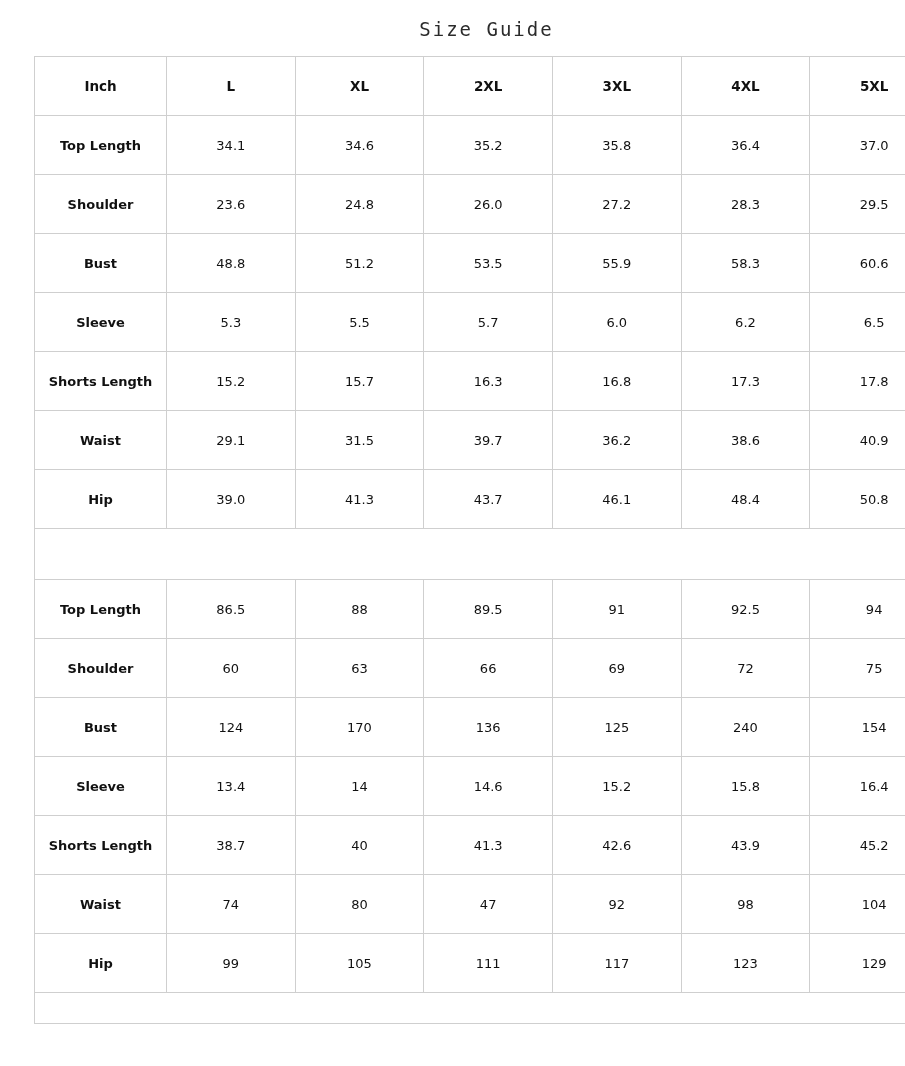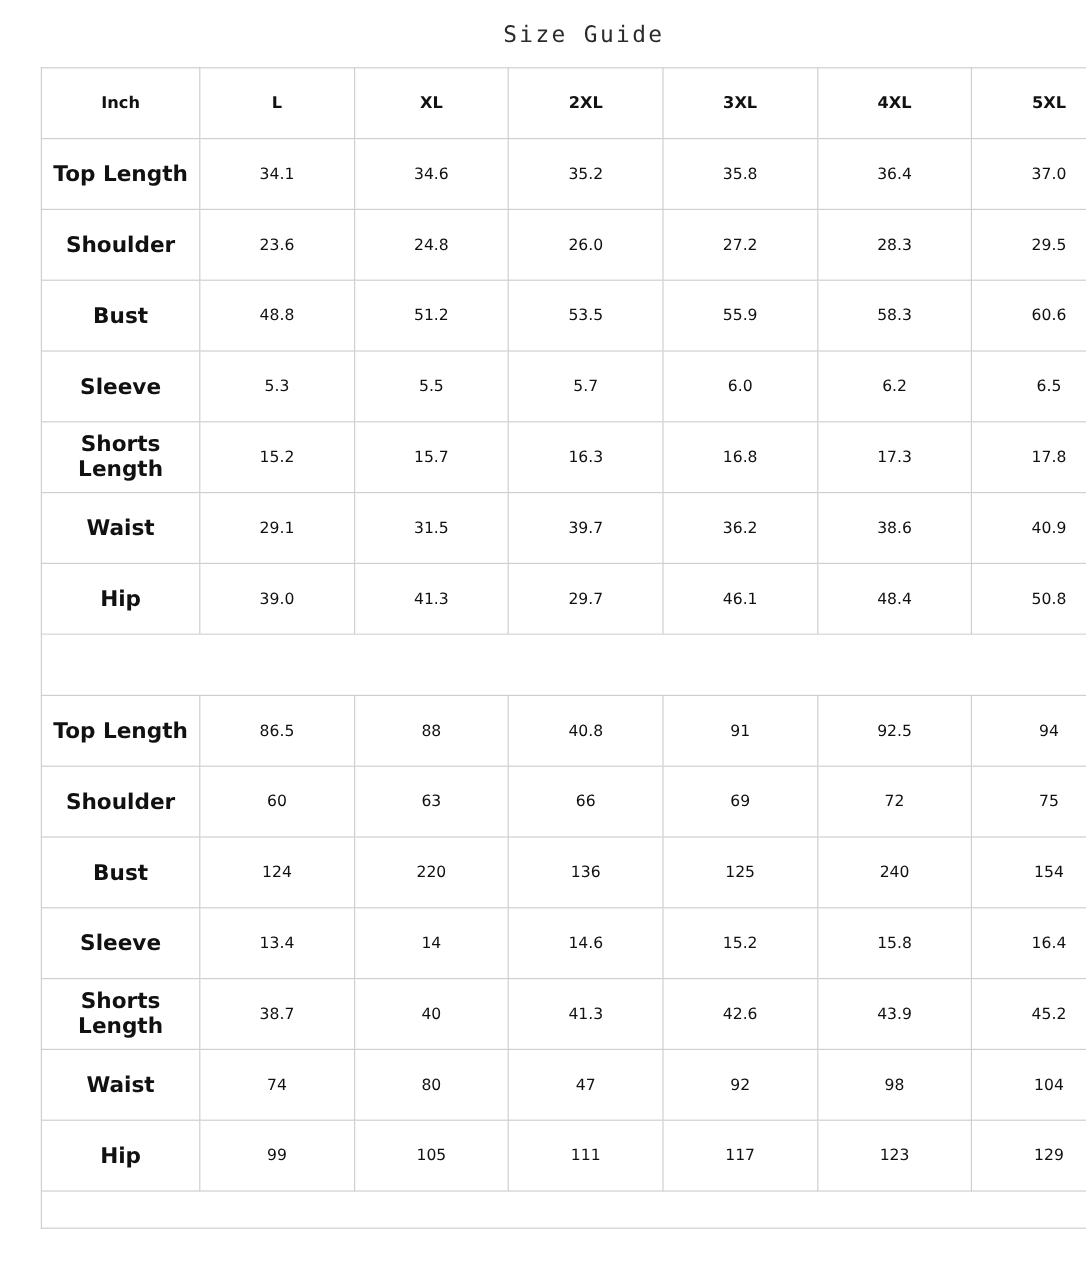--- a/index.html
+++ b/index.html
@@ -40,21 +40,21 @@
   table.size-table td {
     border: 1px solid #cfcfcf;
     height: 56px;
     text-align: center;
     vertical-align: middle;
     font-size: 13px;
     color: #111111;
   }
   table.size-table td.rowhead {
     font-weight: bold;
-    font-size: 18px;
+    font-size: 13px;
     width: 129px;
   }
   table.size-table tr.header-row td {
     font-weight: bold;
     font-size: 13.5px;
   }
   table.size-table td.datacell {
     font-weight: normal;
   }
   .spacer {
@@ -147,54 +147,54 @@
         <td class="datacell">31.5</td>
         <td class="datacell">39.7</td>
         <td class="datacell">36.2</td>
         <td class="datacell">38.6</td>
         <td class="datacell">40.9</td>
       </tr>
       <tr>
         <td class="rowhead">Hip</td>
         <td class="datacell">39.0</td>
         <td class="datacell">41.3</td>
-        <td class="datacell">29.7</td>
+        <td class="datacell">43.7</td>
         <td class="datacell">46.1</td>
         <td class="datacell">48.4</td>
         <td class="datacell">50.8</td>
       </tr>
     </tbody>
   </table>
 
   <div class="spacer"></div>
 
   <table class="size-table">
     <tbody>
       <tr>
         <td class="rowhead">Top Length</td>
         <td class="datacell">86.5</td>
         <td class="datacell">88</td>
-        <td class="datacell">40.8</td>
+        <td class="datacell">89.5</td>
         <td class="datacell">91</td>
         <td class="datacell">92.5</td>
         <td class="datacell">94</td>
       </tr>
       <tr>
         <td class="rowhead">Shoulder</td>
         <td class="datacell">60</td>
         <td class="datacell">63</td>
         <td class="datacell">66</td>
         <td class="datacell">69</td>
         <td class="datacell">72</td>
         <td class="datacell">75</td>
       </tr>
       <tr>
         <td class="rowhead">Bust</td>
         <td class="datacell">124</td>
-        <td class="datacell">220</td>
+        <td class="datacell">170</td>
         <td class="datacell">136</td>
         <td class="datacell">125</td>
         <td class="datacell">240</td>
         <td class="datacell">154</td>
       </tr>
       <tr>
         <td class="rowhead">Sleeve</td>
         <td class="datacell">13.4</td>
         <td class="datacell">14</td>
         <td class="datacell">14.6</td>

